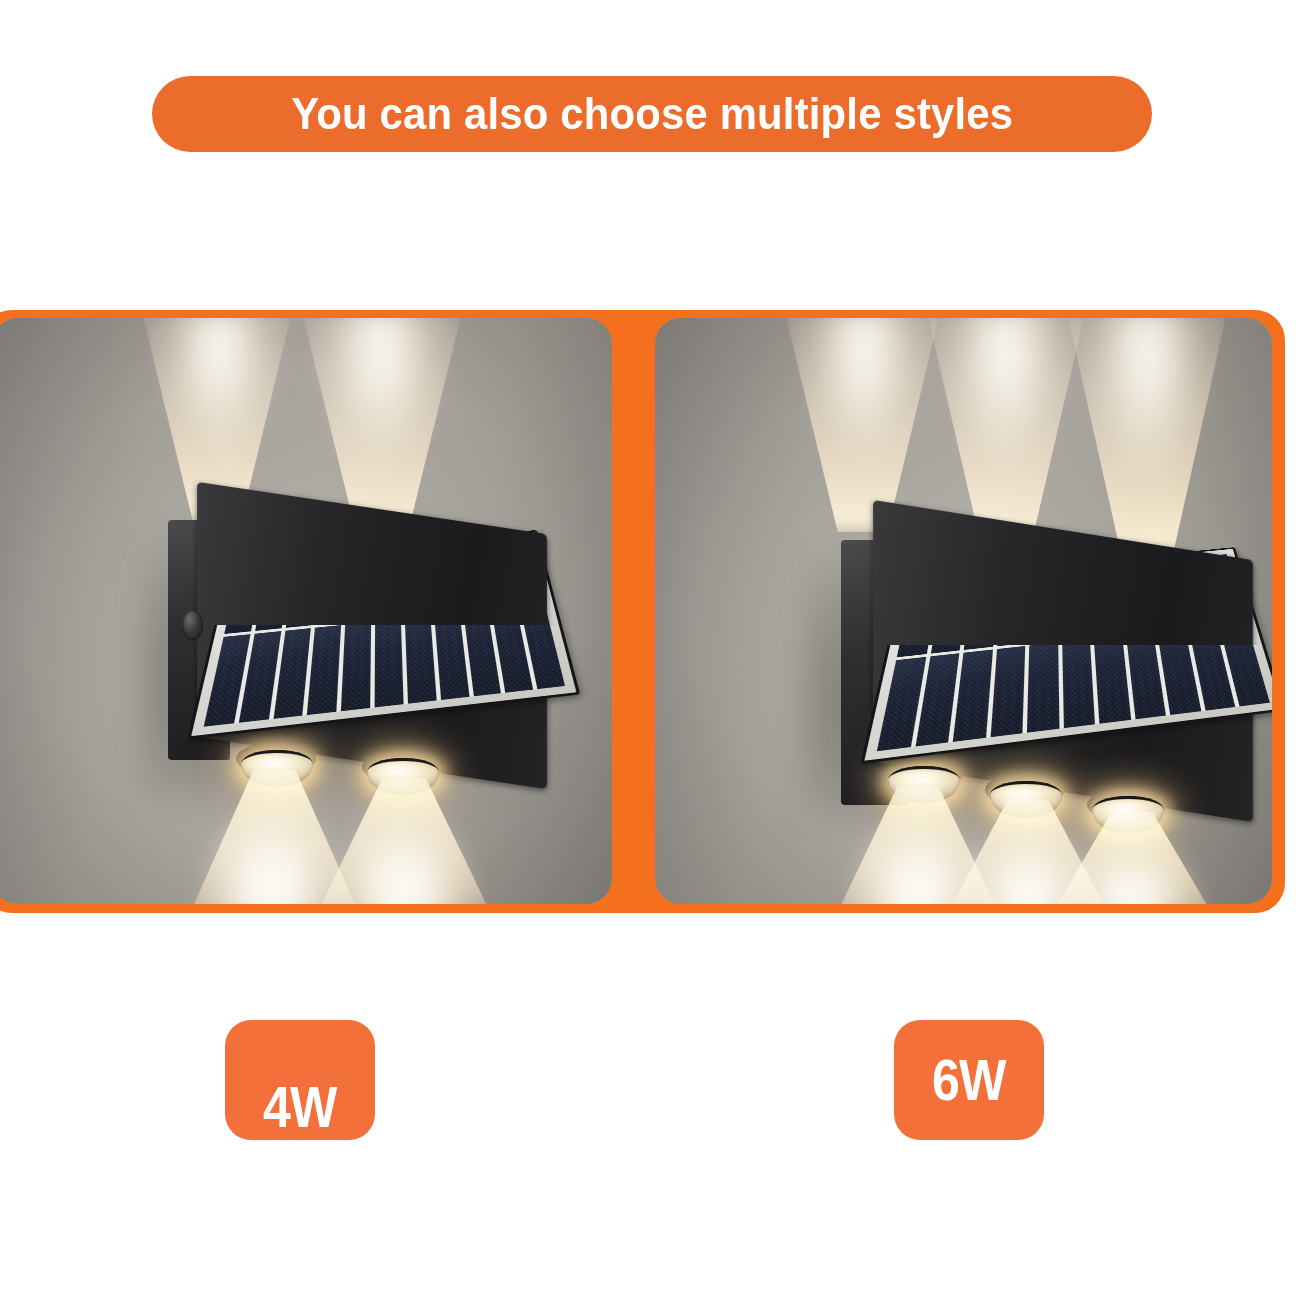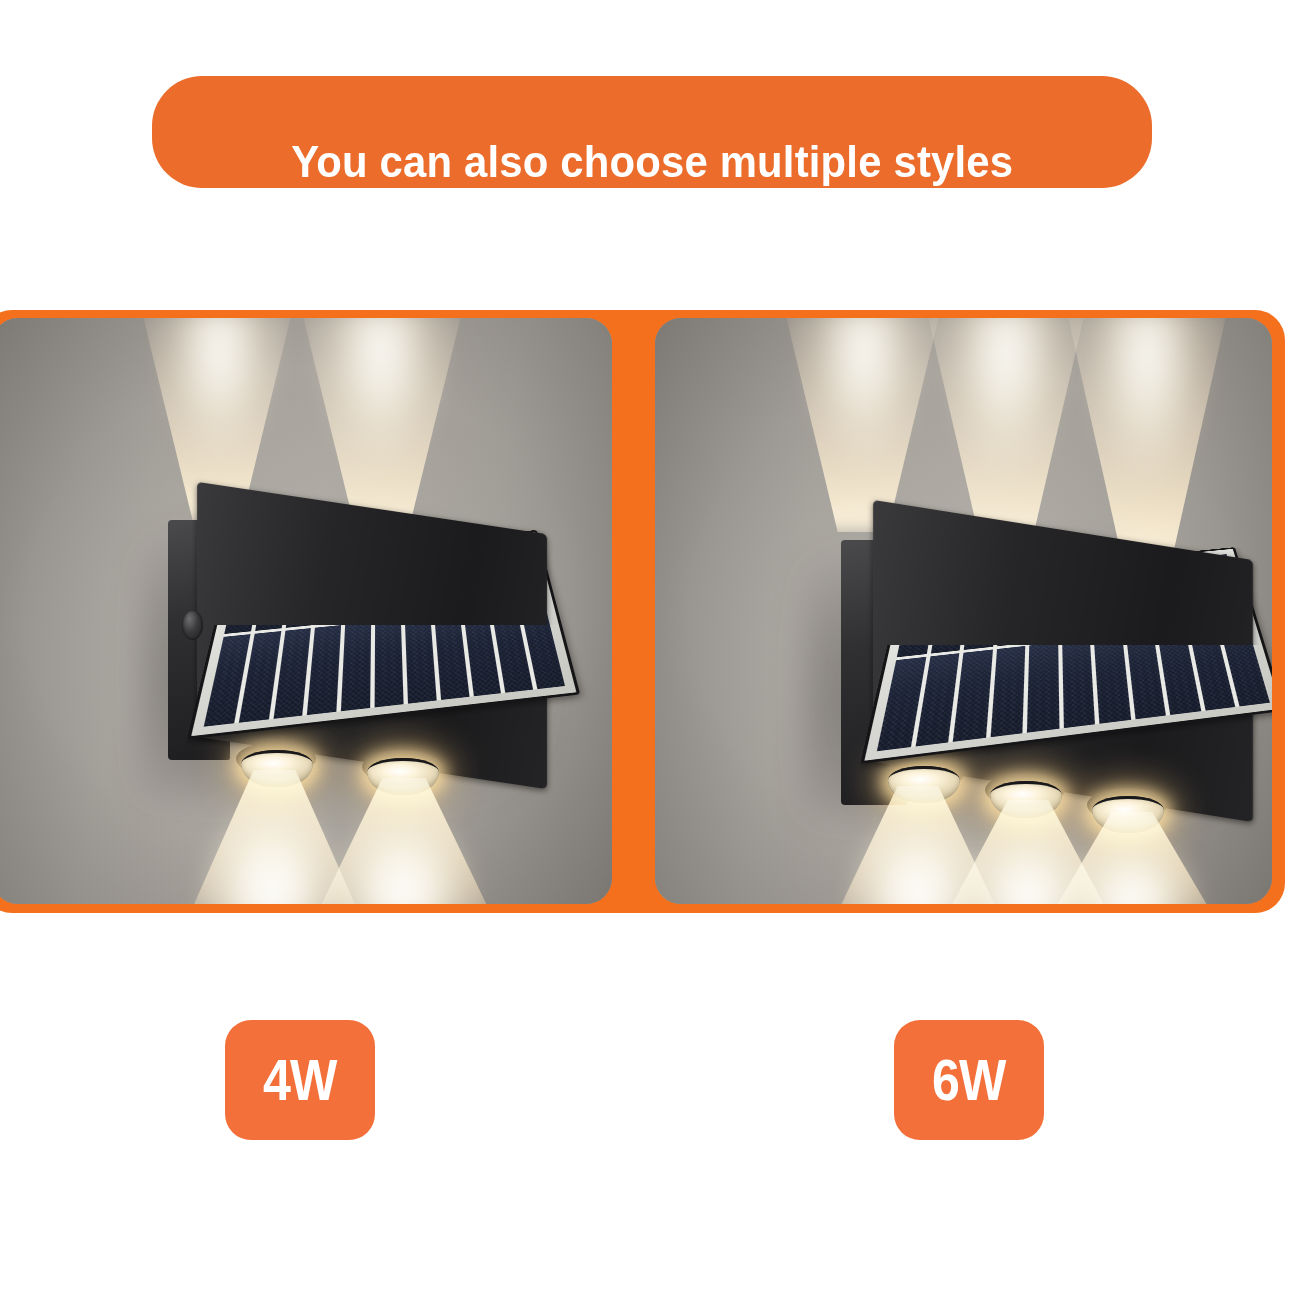--- a/index.html
+++ b/index.html
@@ -14,25 +14,25 @@
     overflow: hidden;
     font-family: "Liberation Sans", sans-serif;
   }
 
   
   .header-banner {
     position: absolute;
     left: 152px;
     top: 76px;
     width: 1000px;
-    height: 112px;
+    height: 76px;
     background: #EC6C2C;
     border-radius: 50px;
     display: flex;
-    align-items: flex-end;
+    align-items: center;
     justify-content: center;
   }
   .header-title {
     color: #ffffff;
     font-size: 45px;
     font-weight: 600;
     letter-spacing: 0.2px;
     font-family: "Liberation Sans", sans-serif;
     white-space: nowrap;
     transform: scaleX(0.93);
@@ -215,21 +215,21 @@
     position: absolute;
     width: 150px;
     height: 120px;
     background: #F4703A;
     border-radius: 26px;
     display: flex;
     align-items: center;
     justify-content: center;
     top: 1020px;
   }
-  .badge.left  { left: 225px; }
+  .badge.left  { left: 225px; align-items: flex-end; }
   .badge.right { left: 894px; }
   .badge-label {
     color: #ffffff;
     font-size: 57px;
     font-weight: 700;
     font-family: "Liberation Sans", sans-serif;
     letter-spacing: -1px;
     transform: scaleX(0.88);
   }
 </style>

